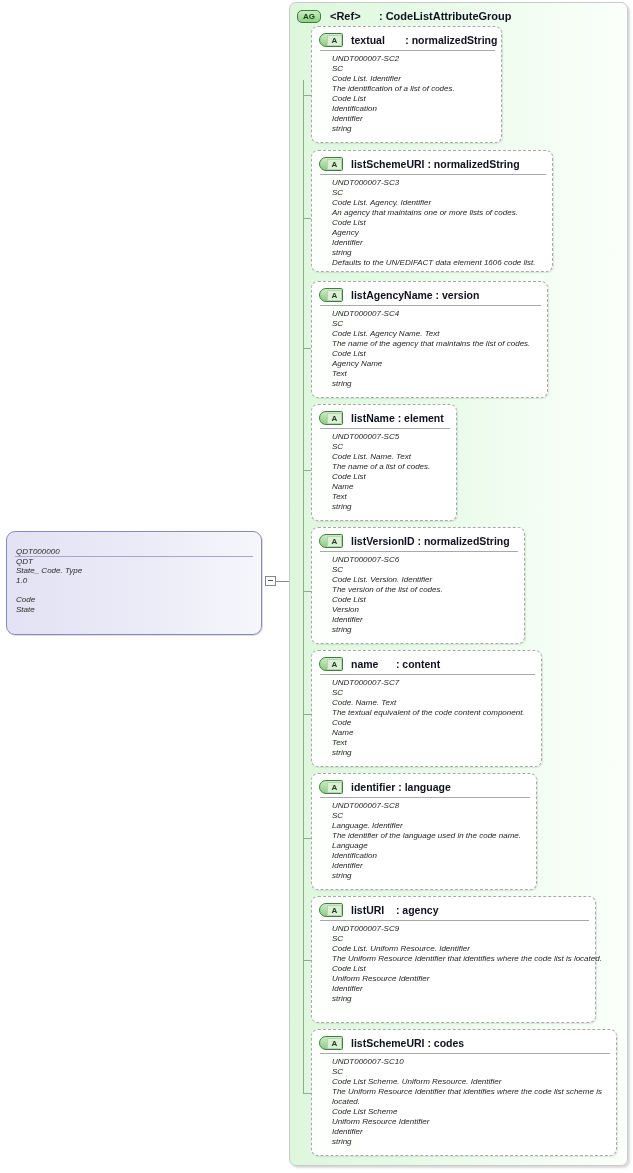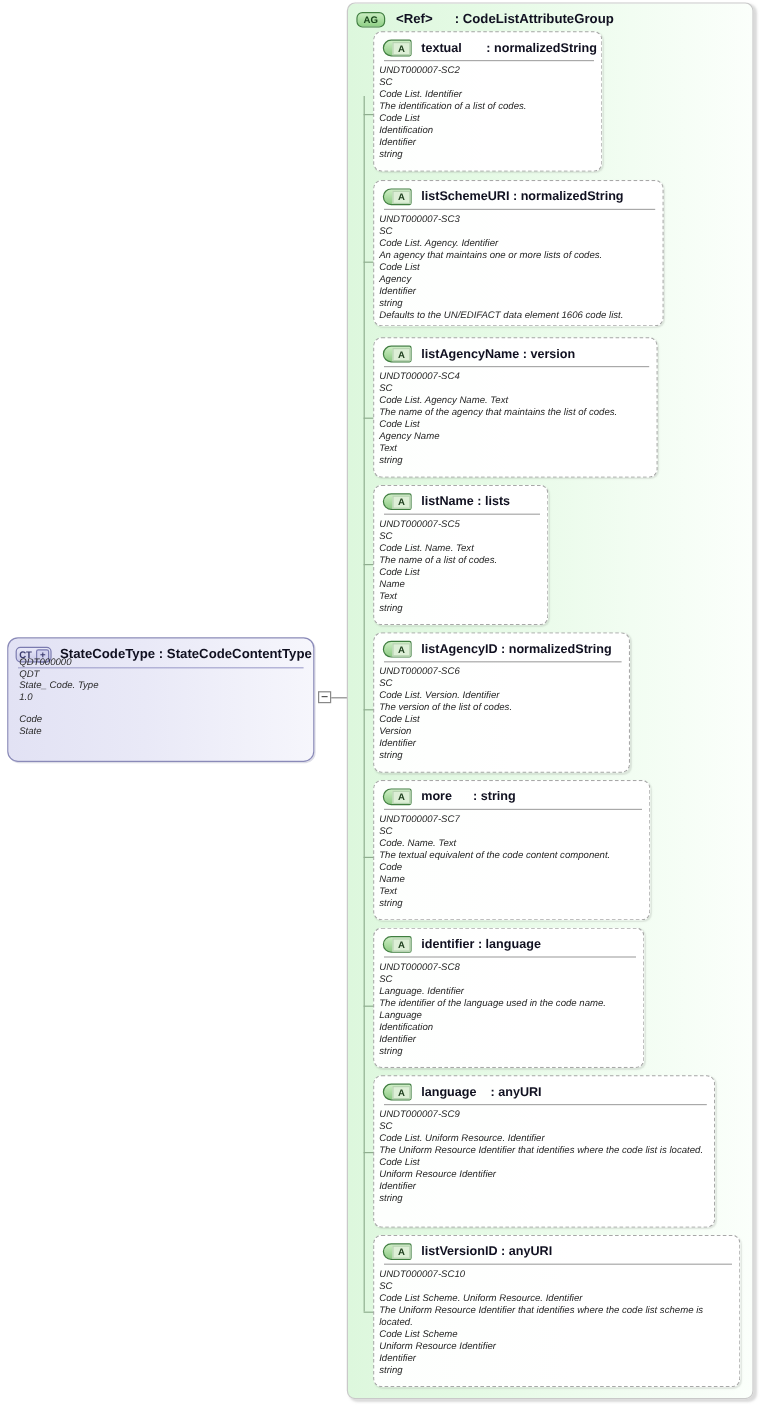--- a/index.html
+++ b/index.html
@@ -231,42 +231,35 @@
   }
   .attr-rule {
     position: absolute;
     left: 8px;
     top: 23px;
     height: 1px;
     background: #a9a9a9;
   }
   .attr-meta {
     position: absolute;
-    left: 4px;
+    left: 20px;
     top: 27px;
     font-size: 8px;
     font-style: italic;
     color: #1f1f1f;
     line-height: 10px;
     white-space: pre-wrap;
   }
 </style>
 </head>
 <body>
 
 <div id="canvas">
 
   <div class="ct-box">
-    <div class="ct-head">
-      <span class="ct-icon">
-        <span>CT</span>
-        <span class="plus">+</span>
-      </span>
-      <span class="ct-title">StateCodeType : StateCodeContentType</span>
-    </div>
     <div class="ct-rule"></div>
     <div class="ct-meta">QDT000000
 QDT
 State_ Code. Type
 1.0
 
 Code
 State</div>
   </div>
 
@@ -344,57 +337,57 @@
 Agency Name
 Text
 string</div>
   </div>
 
   <div class="attr" style="left:311px; top:404px; width:146px; height:117px;">
     <div class="attr-head">
       <span class="a-icon">
           <span class="a-letter">A</span>
         </span>
-      <span class="attr-title">listName : lists</span>
+      <span class="attr-title">listName : element</span>
     </div>
     <div class="attr-rule" style="width:130px"></div>
     <div class="attr-meta" style="width:134px">UNDT000007-SC5
 SC
 Code List. Name. Text
 The name of a list of codes.
 Code List
 Name
 Text
 string</div>
   </div>
 
   <div class="attr" style="left:311px; top:527px; width:214px; height:117px;">
     <div class="attr-head">
       <span class="a-icon">
           <span class="a-letter">A</span>
         </span>
-      <span class="attr-title">listAgencyID : normalizedString</span>
+      <span class="attr-title">listVersionID : normalizedString</span>
     </div>
     <div class="attr-rule" style="width:198px"></div>
     <div class="attr-meta" style="width:200px">UNDT000007-SC6
 SC
 Code List. Version. Identifier
 The version of the list of codes.
 Code List
 Version
 Identifier
 string</div>
   </div>
 
   <div class="attr" style="left:311px; top:650px; width:231px; height:117px;">
     <div class="attr-head">
       <span class="a-icon">
           <span class="a-letter">A</span>
         </span>
-      <span class="attr-title">more      : string</span>
+      <span class="attr-title">name      : content</span>
     </div>
     <div class="attr-rule" style="width:215px"></div>
     <div class="attr-meta" style="width:217px">UNDT000007-SC7
 SC
 Code. Name. Text
 The textual equivalent of the code content component.
 Code
 Name
 Text
 string</div>
@@ -416,39 +409,39 @@
 Identification
 Identifier
 string</div>
   </div>
 
   <div class="attr" style="left:311px; top:896px; width:285px; height:127px;">
     <div class="attr-head">
       <span class="a-icon">
           <span class="a-letter">A</span>
         </span>
-      <span class="attr-title">language    : anyURI</span>
+      <span class="attr-title">listURI    : agency</span>
     </div>
     <div class="attr-rule" style="width:269px"></div>
     <div class="attr-meta" style="width:271px">UNDT000007-SC9
 SC
 Code List. Uniform Resource. Identifier
 The Uniform Resource Identifier that identifies where the code list is located.
 Code List
 Uniform Resource Identifier
 Identifier
 string</div>
   </div>
 
   <div class="attr" style="left:311px; top:1029px; width:306px; height:127px;">
     <div class="attr-head">
       <span class="a-icon">
           <span class="a-letter">A</span>
         </span>
-      <span class="attr-title">listVersionID : anyURI</span>
+      <span class="attr-title">listSchemeURI : codes</span>
     </div>
     <div class="attr-rule" style="width:290px"></div>
     <div class="attr-meta" style="width:292px">UNDT000007-SC10
 SC
 Code List Scheme. Uniform Resource. Identifier
 The Uniform Resource Identifier that identifies where the code list scheme is located.
 Code List Scheme
 Uniform Resource Identifier
 Identifier
 string</div>

